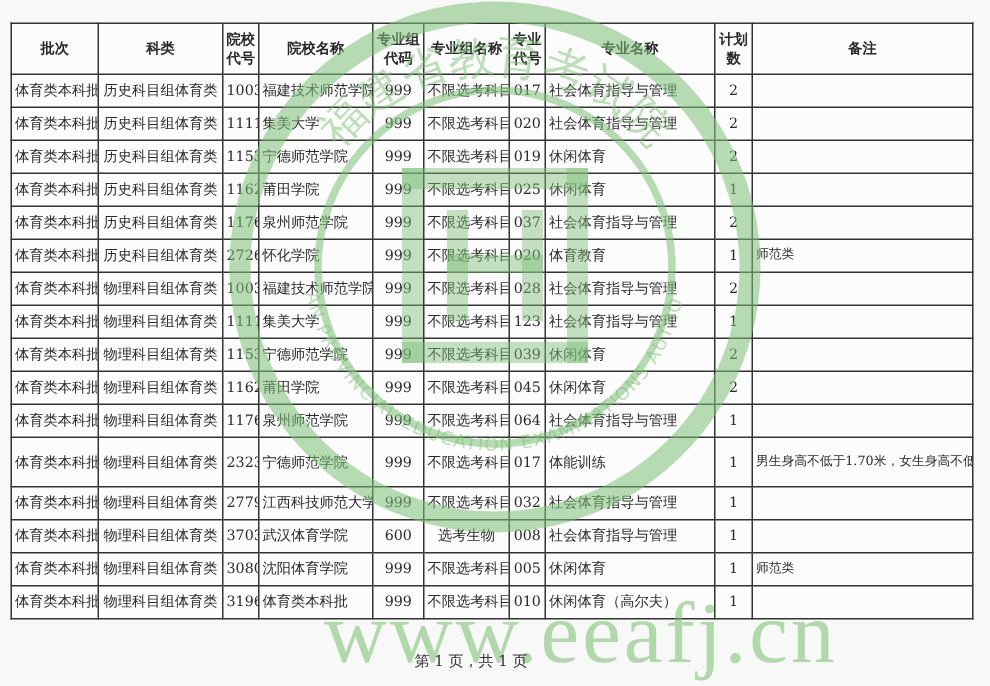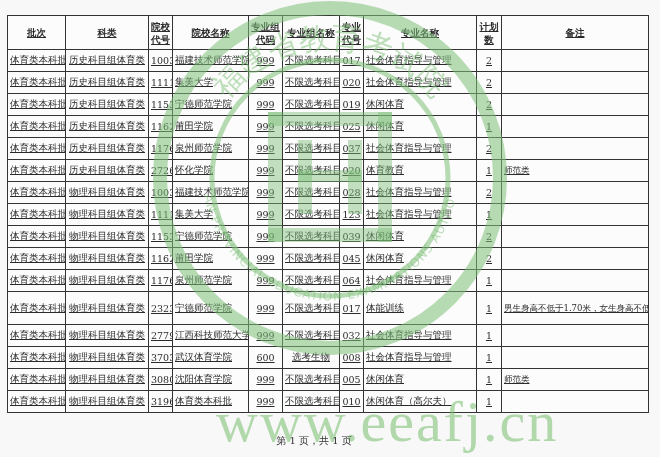--- a/index.html
+++ b/index.html
@@ -7,21 +7,21 @@
     width:660px; height:457px; background:#f7f8f7; position:relative; overflow:hidden;
     font-family: "DejaVu Serif", "Liberation Serif", serif; color:#2a2a2a;
   }
   .watermark { position:absolute; left:0; top:0; width:660px; height:457px; pointer-events:none; z-index:2; }
   .url-wm {
     position:absolute; left:198px; top:388px; font-family:Liberation Serif, serif;
     font-size:58px; color:rgba(120,190,110,0.55); letter-spacing:2px; z-index:2; pointer-events:none;margin-left:18px;
   }
   table.plan {
     position:absolute; left:7px; top:15px; border-collapse:collapse; table-layout:fixed; z-index:1;
-    width:641px; font-size:9.5px; background:#fbfcfb;text-decoration:underline;
+    width:641px; font-size:9.5px; background:#fbfcfb;
   }
   table.plan td, table.plan th { border:1.2px solid #333; padding:0 2px; white-space:nowrap; overflow:hidden; }
   table.plan th { font-weight:bold; font-size:9.5px; height:33px; text-align:center; line-height:13px; white-space:normal; }
   table.plan td { height:21px; }
   table.plan tr.tall td { height:32px; }
   .c { text-align:center; }
   .l { text-align:left; }
   td.note { white-space:normal; line-height:11px; font-size:8.5px; }
   .footer { position:absolute; top:434px; left:0; width:628px; text-align:center; font-size:10px; color:#333; z-index:3; }
 </style>

